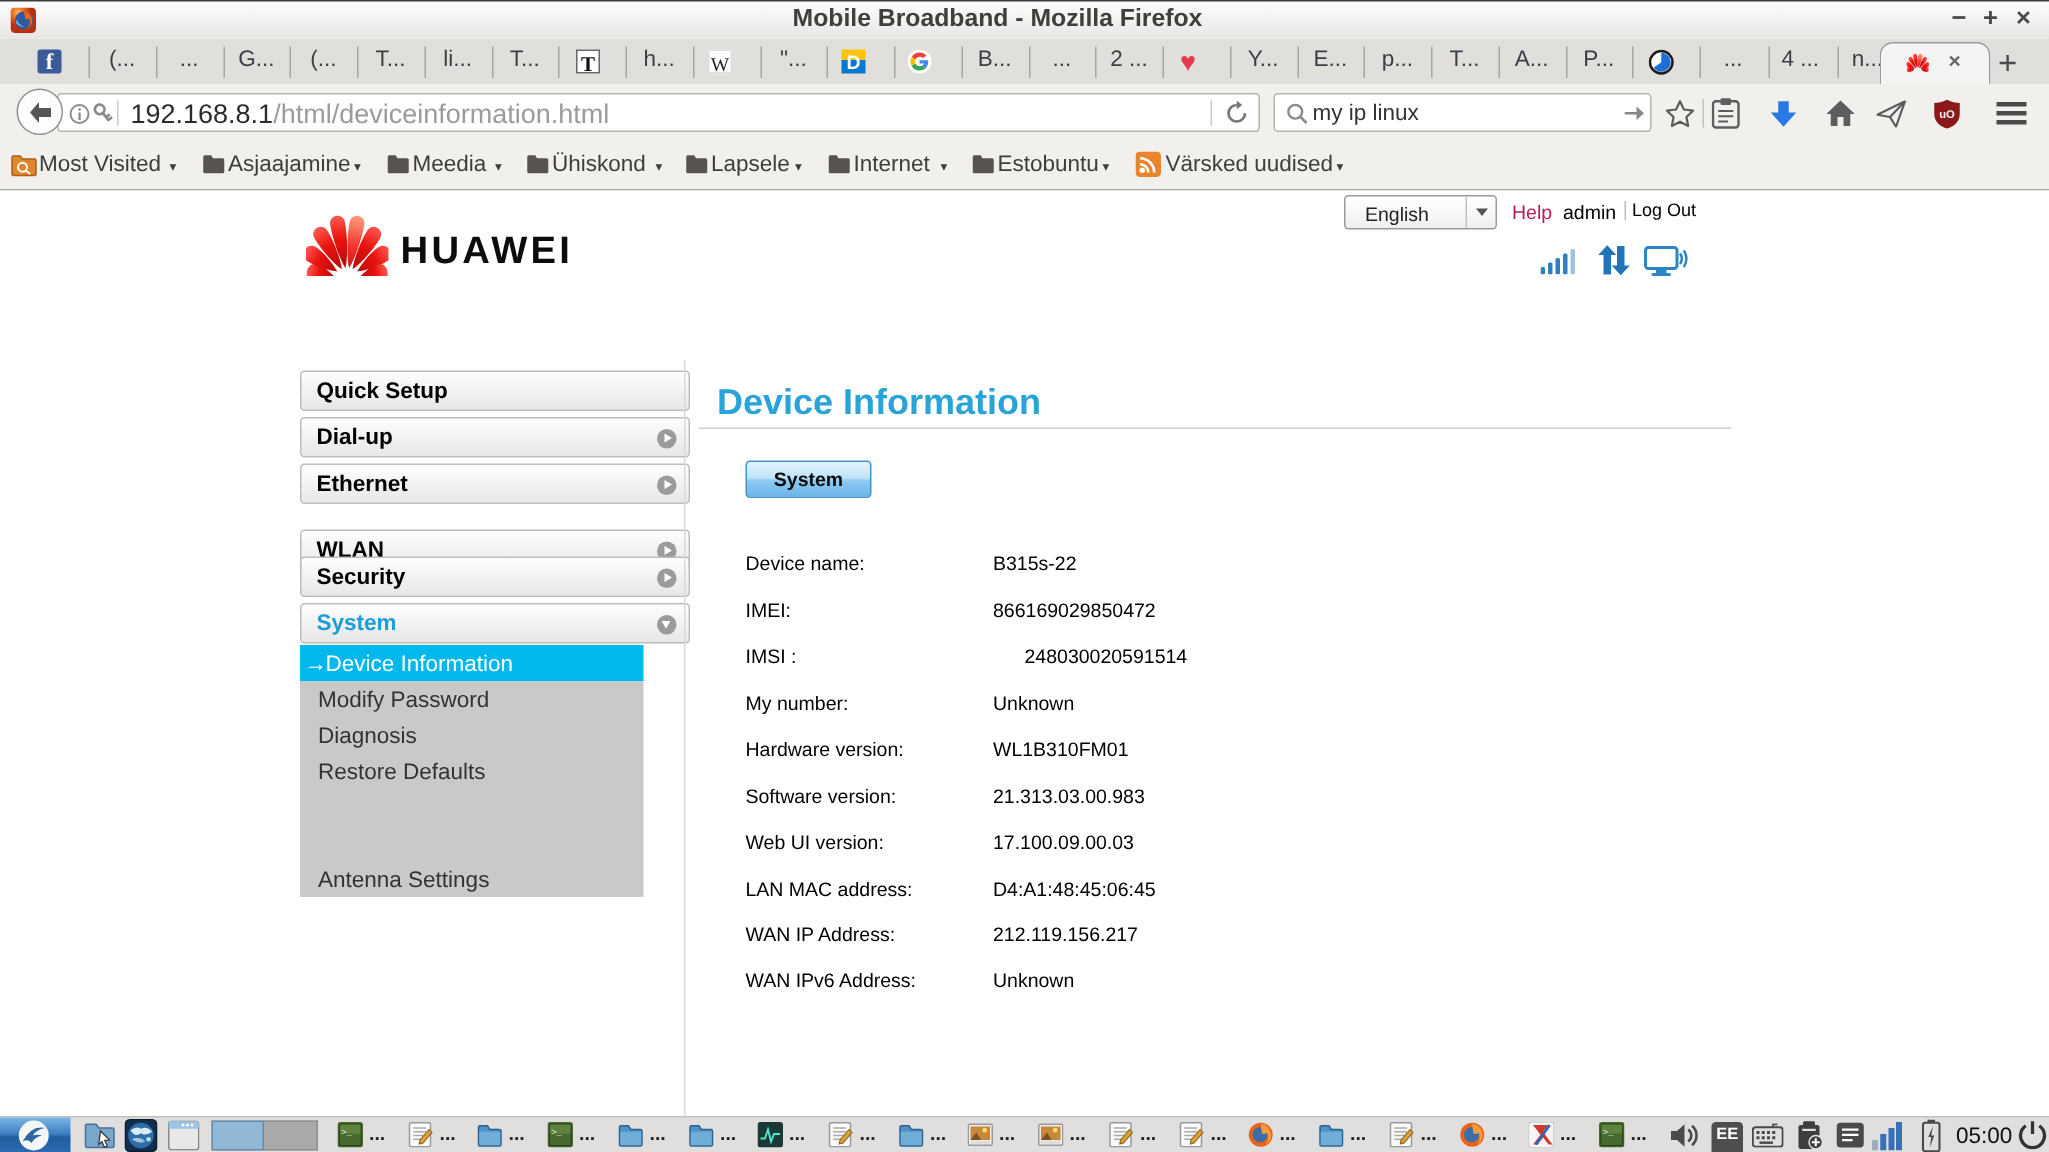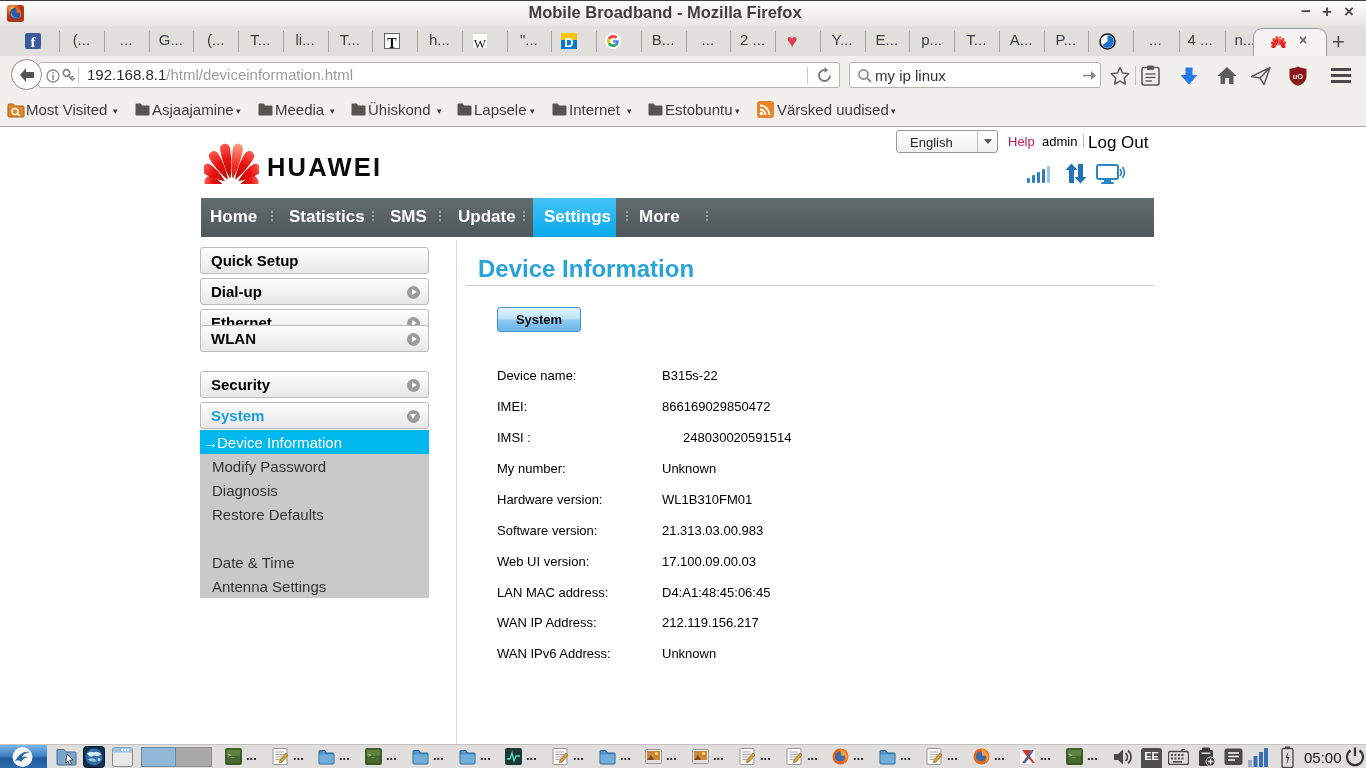--- a/index.html
+++ b/index.html
@@ -45,21 +45,21 @@
   
   #topnav { position:absolute; left:201px; top:71px; width:953px; height:39px;
     background:linear-gradient(#626b6e,#4e585a); }
   .navitem { position:absolute; top:9px; font-size:17px; font-weight:bold; color:#fff; }
   #settingsbtn { position:absolute; left:332px; top:0; width:83px; height:39px;
     background:linear-gradient(#44c3f5,#0aa8ec); }
   .navdots { position:absolute; top:13px; width:2px; height:12px;
     background:repeating-linear-gradient(#9aa0a6 0 2px, transparent 2px 4px); }
 
   
-  .sbtn { position:absolute; left:200px; width:229px; height:27px;
+  .sbtn { position:absolute; left:200px; width:260px; height:27px;
     background:linear-gradient(#fefefe,#e7e7e7); border:1px solid #bcbcbc; border-radius:3px; }
   .sbtn b { position:absolute; left:10px; top:4px; font-size:15px; color:#000; }
   .scircle { position:absolute; right:8px; top:7px; width:13px; height:13px; border-radius:50%; background:#9b9b9b; }
   #submenu { position:absolute; left:200px; top:303px; width:229px; height:168px; background:#c9c9c9; }
   .subitem { position:absolute; left:0; width:229px; height:24px; font-size:15px; color:#333; }
   .subitem span { position:absolute; left:12px; top:4px; }
 
   
   #vline { position:absolute; left:456px; top:113px; width:1px; height:504px; background:#d9d9d9; }
   #heading { position:absolute; left:478px; top:128px; font-size:24px; font-weight:bold; color:#29a3d8; }
@@ -247,21 +247,21 @@
       </svg>
       <svg style="position:absolute; left:22px; top:5px;" width="16" height="16">
         <g transform="rotate(-40 8 8)">
           <circle cx="8" cy="4" r="3.2" fill="none" stroke="#8a8a8a" stroke-width="1.8"></circle>
           <rect x="7.1" y="7" width="1.8" height="7" fill="#8a8a8a"></rect>
           <rect x="8.5" y="10" width="2.6" height="1.6" fill="#8a8a8a"></rect>
             <rect x="8.5" y="12.4" width="2.6" height="1.6" fill="#8a8a8a"></rect>
         </g>
       </svg>
       <div style="position:absolute; left:39px; top:4px; width:1px; height:17px; background:#ccc;"></div>
-      <div style="position:absolute; left:48px; top:3px; font-size:15px; color:#9b9b9b;"><span style="color:#2b2b2b;">192.168.8.1</span>/html/deviceinformation.html</div>
+      <div style="position:absolute; left:48px; top:3px; font-size:18px; color:#9b9b9b;"><span style="color:#2b2b2b;">192.168.8.1</span>/html/deviceinformation.html</div>
       <div style="position:absolute; left:768px; top:4px; width:1px; height:17px; background:#ccc;"></div>
       <svg style="position:absolute; left:777px; top:4px;" width="17" height="17">
         <path d="M14,8.5 A5.5,5.5 0 1,1 8.5,3" fill="none" stroke="#757575" stroke-width="1.8"></path>
         <path d="M8.5,0.2 L8.5,5.8 L12.2,3 Z" fill="#757575"></path>
       </svg>
     </div>
     <div id="backbtn"></div>
     <svg style="position:absolute; left:17px; top:9px;" width="20" height="20">
       <path d="M9,3 L3,10 L9,17 L9,13 L17,13 L17,7 L9,7 Z" fill="#555"></path>
     </svg>
@@ -367,74 +367,59 @@
     <div style="position:absolute; left:267px; top:26px; font-size:25.5px; font-weight:bold; color:#0c0c0c; letter-spacing:2.2px;">HUAWEI</div>
 
     <div style="position:absolute; left:896px; top:3px; width:102px; height:23px; border:1px solid #9a9a9a; border-radius:3px; background:linear-gradient(#fff,#f0f0f0);">
       <span style="position:absolute; left:13px; top:4px; font-size:13px; color:#222;">English</span>
       <span style="position:absolute; left:80px; top:0; width:1px; height:21px; background:#c0c0c0;"></span>
       <span style="position:absolute; left:87px; top:8px; width:0; height:0; border:4px solid transparent; border-top:5px solid #555;"></span>
     </div>
     <div style="position:absolute; left:1008px; top:7px; font-size:13px; color:#be185d;">Help</div>
     <div style="position:absolute; left:1042px; top:7px; font-size:13px; color:#000;">admin</div>
     <div style="position:absolute; left:1083px; top:7px; width:1px; height:13px; background:#bbb;"></div>
-    <div style="position:absolute; left:1088px; top:6px; font-size:17px; color:#000;">Log Out</div>
+    <div style="position:absolute; left:1088px; top:6px; font-size:12px; color:#000;">Log Out</div>
 
     <svg id="sigbars" style="position:absolute; left:1027px; top:38px;" width="26" height="18">
       <rect x="0" y="13" width="3" height="5" rx="1" fill="#2e7fc0"></rect>
       <rect x="5" y="10" width="3" height="8" rx="1" fill="#2e7fc0"></rect>
       <rect x="10" y="7" width="3" height="11" rx="1" fill="#2e7fc0"></rect>
       <rect x="15" y="4" width="3" height="14" rx="1" fill="#2e7fc0"></rect>
       <rect x="20" y="1" width="3" height="17" rx="1" fill="#9dc4e2"></rect>
     </svg>
     <svg id="updown" style="position:absolute; left:1065px; top:36px;" width="22" height="21">
       <path d="M4,20 L4,7 L0.5,7 L6.5,0.5 L12.5,7 L9,7 L9,20 Z" fill="#2373b8"></path>
       <path d="M13,1 L13,14 L9.5,14 L15.5,20.5 L21.5,14 L18,14 L18,1 Z" fill="#2373b8"></path>
     </svg>
     <svg id="monitor" style="position:absolute; left:1096px; top:37px;" width="30" height="20">
       <rect x="1" y="1" width="21" height="14" rx="2" fill="none" stroke="#2c85c4" stroke-width="2"></rect>
       <rect x="8" y="16" width="7" height="2" fill="#2c85c4"></rect>
       <rect x="5" y="18" width="13" height="2" rx="1" fill="#2c85c4"></rect>
       <path d="M24,5 A6,6 0 0,1 24,12" fill="none" stroke="#2c85c4" stroke-width="1.7"></path>
       <path d="M26.5,3 A9.5,9.5 0 0,1 26.5,14" fill="none" stroke="#2c85c4" stroke-width="1.7"></path>
     </svg>
 
-    <div id="topnav">
-      <div id="settingsbtn"></div>
-      <div class="navitem" style="left:9px;">Home</div>
-      <div class="navitem" style="left:88px;">Statistics</div>
-      <div class="navitem" style="left:189px;">SMS</div>
-      <div class="navitem" style="left:257px;">Update</div>
-      <div class="navitem" style="left:343px;">Settings</div>
-      <div class="navitem" style="left:438px;">More</div>
-      <div class="navdots" style="left:70px;"></div>
-      <div class="navdots" style="left:171px;"></div>
-      <div class="navdots" style="left:238px;"></div>
-      <div class="navdots" style="left:322px;"></div>
-      <div class="navdots" style="left:425px;"></div>
-      <div class="navdots" style="left:505px;"></div>
-    </div>
 
     <div id="sidebar">
         <div class="sbtn" style="top: 120px;">
           <b>Quick Setup</b>
         </div>
         <div class="sbtn" style="top: 151px;">
           <b>Dial-up</b>
           <div class="scircle">
             <span style="position: absolute; left: 5px; top: 3px; width: 0px; height: 0px; border-width: 3.5px 3.5px 3.5px 5px; border-style: solid; border-color: transparent transparent transparent rgb(255, 255, 255); border-image: initial;"></span>
           </div>
         </div>
         <div class="sbtn" style="top: 182px;">
           <b>Ethernet</b>
           <div class="scircle">
             <span style="position: absolute; left: 5px; top: 3px; width: 0px; height: 0px; border-width: 3.5px 3.5px 3.5px 5px; border-style: solid; border-color: transparent transparent transparent rgb(255, 255, 255); border-image: initial;"></span>
           </div>
         </div>
-        <div class="sbtn" style="top: 198px;">
+        <div class="sbtn" style="top: 226px;">
           <b>WLAN</b>
           <div class="scircle">
             <span style="position: absolute; left: 5px; top: 3px; width: 0px; height: 0px; border-width: 3.5px 3.5px 3.5px 5px; border-style: solid; border-color: transparent transparent transparent rgb(255, 255, 255); border-image: initial;"></span>
           </div>
         </div>
         <div class="sbtn" style="top: 244px;">
           <b>Security</b>
           <div class="scircle">
             <span style="position: absolute; left: 5px; top: 3px; width: 0px; height: 0px; border-width: 3.5px 3.5px 3.5px 5px; border-style: solid; border-color: transparent transparent transparent rgb(255, 255, 255); border-image: initial;"></span>
           </div>
@@ -453,23 +438,20 @@
     </div>
     <div id="submenu" style="top: 327px; height: 144px;">
         <div class="subitem" style="top: 24px;">
           <span>Diagnosis</span>
         </div>
         <div class="subitem" style="top: 0px;">
           <span>Modify Password</span>
         </div>
         <div class="subitem" style="top: 48px;">
           <span>Restore Defaults</span>
-        </div>
-        <div class="subitem" style="top: 96px;">
-          <span>Date &amp; Time</span>
         </div>
         <div class="subitem" style="top: 120px;">
           <span>Antenna Settings</span>
         </div>
       </div>
 
     <div id="vline"></div>
     <div id="heading">Device Information</div>
     <div id="hrule"></div>
     <div id="refresh">System</div>

